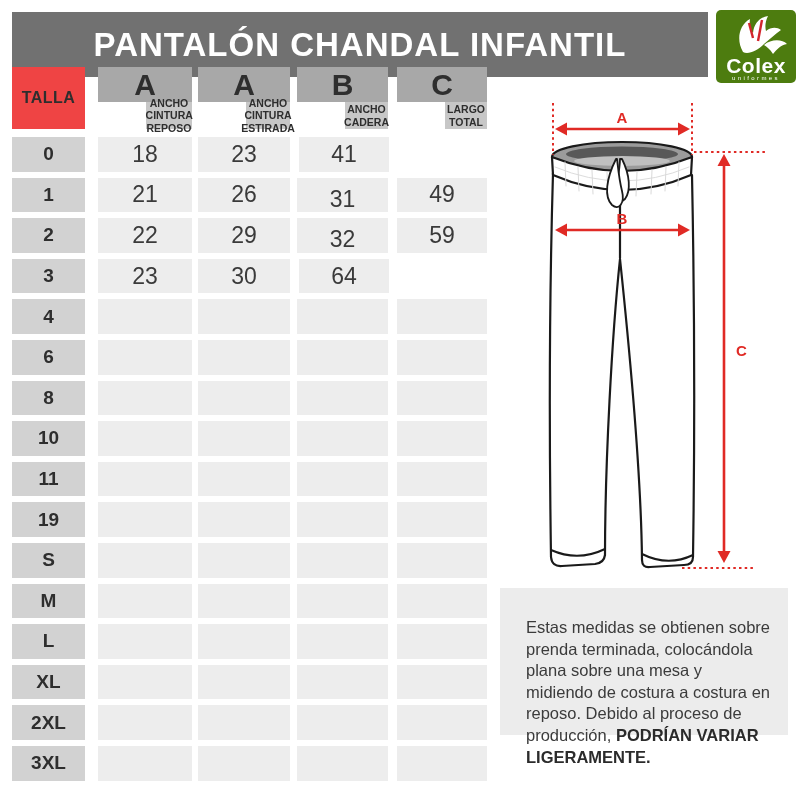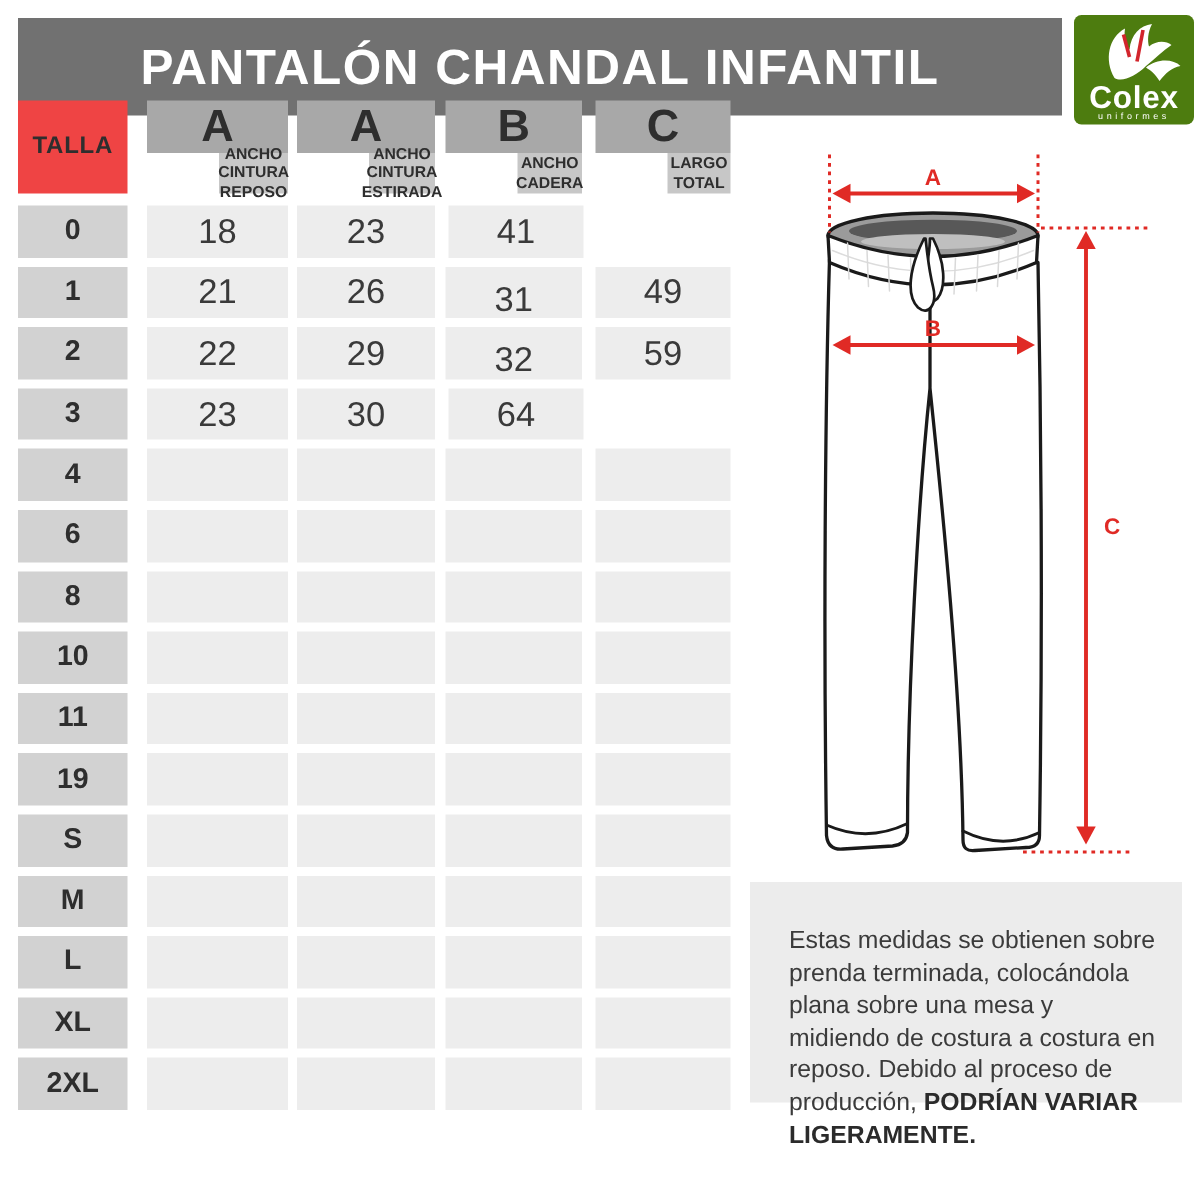--- a/index.html
+++ b/index.html
@@ -203,20 +203,27 @@
       </div>
       <div class="trow">
         <div class="size-cell">XL</div>
         <div class="val-cell c1"></div>
         <div class="val-cell c2"></div>
         <div class="val-cell c3 col-b"></div>
         <div class="val-cell c4"></div>
       </div>
       <div class="trow">
         <div class="size-cell">2XL</div>
+        <div class="val-cell c1"></div>
+        <div class="val-cell c2"></div>
+        <div class="val-cell c3 col-b"></div>
+        <div class="val-cell c4"></div>
+      </div>
+      <div class="trow">
+        <div class="size-cell">3XL</div>
         <div class="val-cell c1"></div>
         <div class="val-cell c2"></div>
         <div class="val-cell c3 col-b"></div>
         <div class="val-cell c4"></div>
       </div>
     </div>
 </div>
 
 <svg class="diagram" width="300" height="490" viewBox="0 0 300 490">
 

